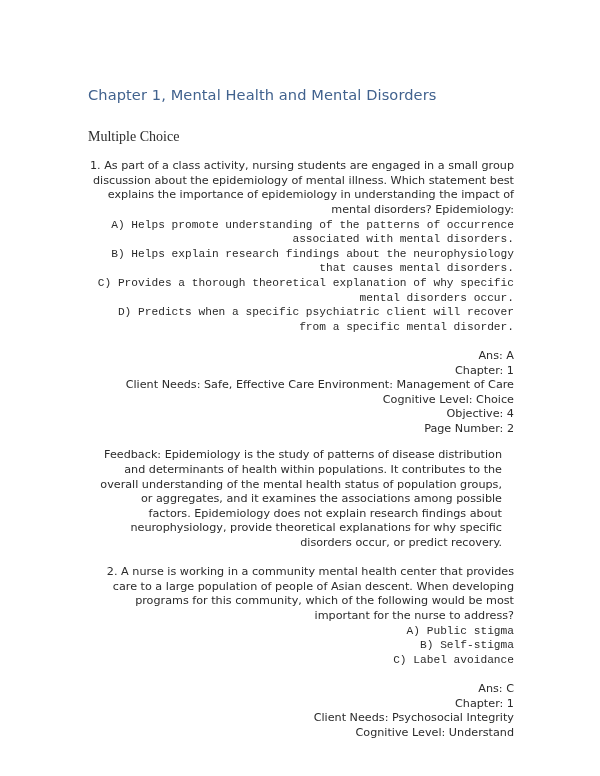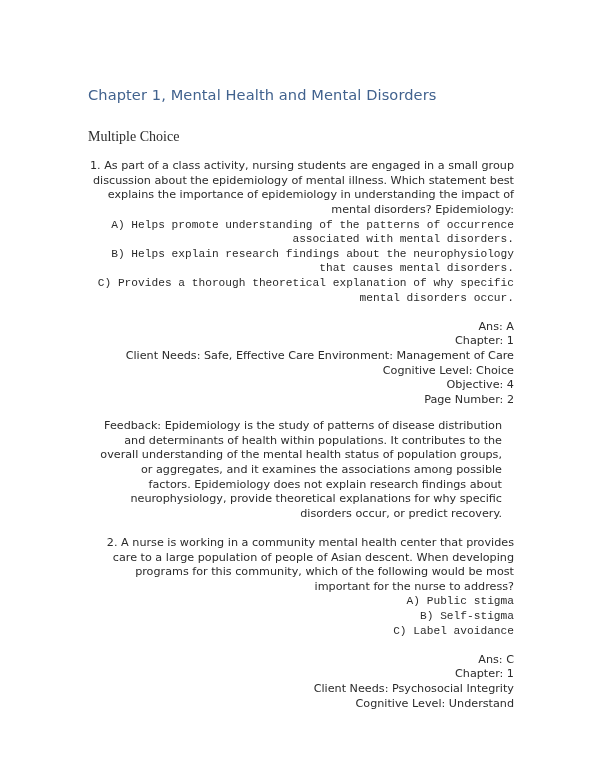--- a/index.html
+++ b/index.html
@@ -72,20 +72,21 @@
 
   <h1 class="doc-title">Chapter 1, Mental Health and Mental Disorders</h1>
 
   <p class="section-label">Multiple Choice</p>
 
   <div class="block spaced">
     <p class="stem">1.  As part of a class activity, nursing students are engaged in a small group discussion about the epidemiology of mental illness. Which statement best explains the importance of epidemiology in understanding the impact of mental disorders? Epidemiology:</p>
     <p class="opt">A)  Helps promote understanding of the patterns of occurrence associated with mental disorders.</p>
     <p class="opt">B)  Helps explain research findings about the neurophysiology that causes mental disorders.</p>
     <p class="opt">C)  Provides a thorough theoretical explanation of why specific mental disorders occur.</p>
+    <p class="opt">D)  Predicts when a specific psychiatric client will recover from a specific mental disorder.</p>
   </div>
 
   <div class="block spaced">
     <p class="meta-line">Ans:  A</p>
     <p class="meta-line">Chapter:  1</p>
     <p class="meta-line">Client Needs:  Safe, Effective Care Environment: Management of Care</p>
     <p class="meta-line">Cognitive Level:  Choice</p>
     <p class="meta-line">Objective:  4</p>
     <p class="meta-line">Page Number:  2</p>
     <p class="fb">Feedback:  Epidemiology is the study of patterns of disease distribution and determinants of health within populations. It contributes to the overall understanding of the mental health status of population groups, or aggregates, and it examines the associations among possible factors. Epidemiology does not explain research findings about neurophysiology, provide theoretical explanations for why specific disorders occur, or predict recovery.</p>

